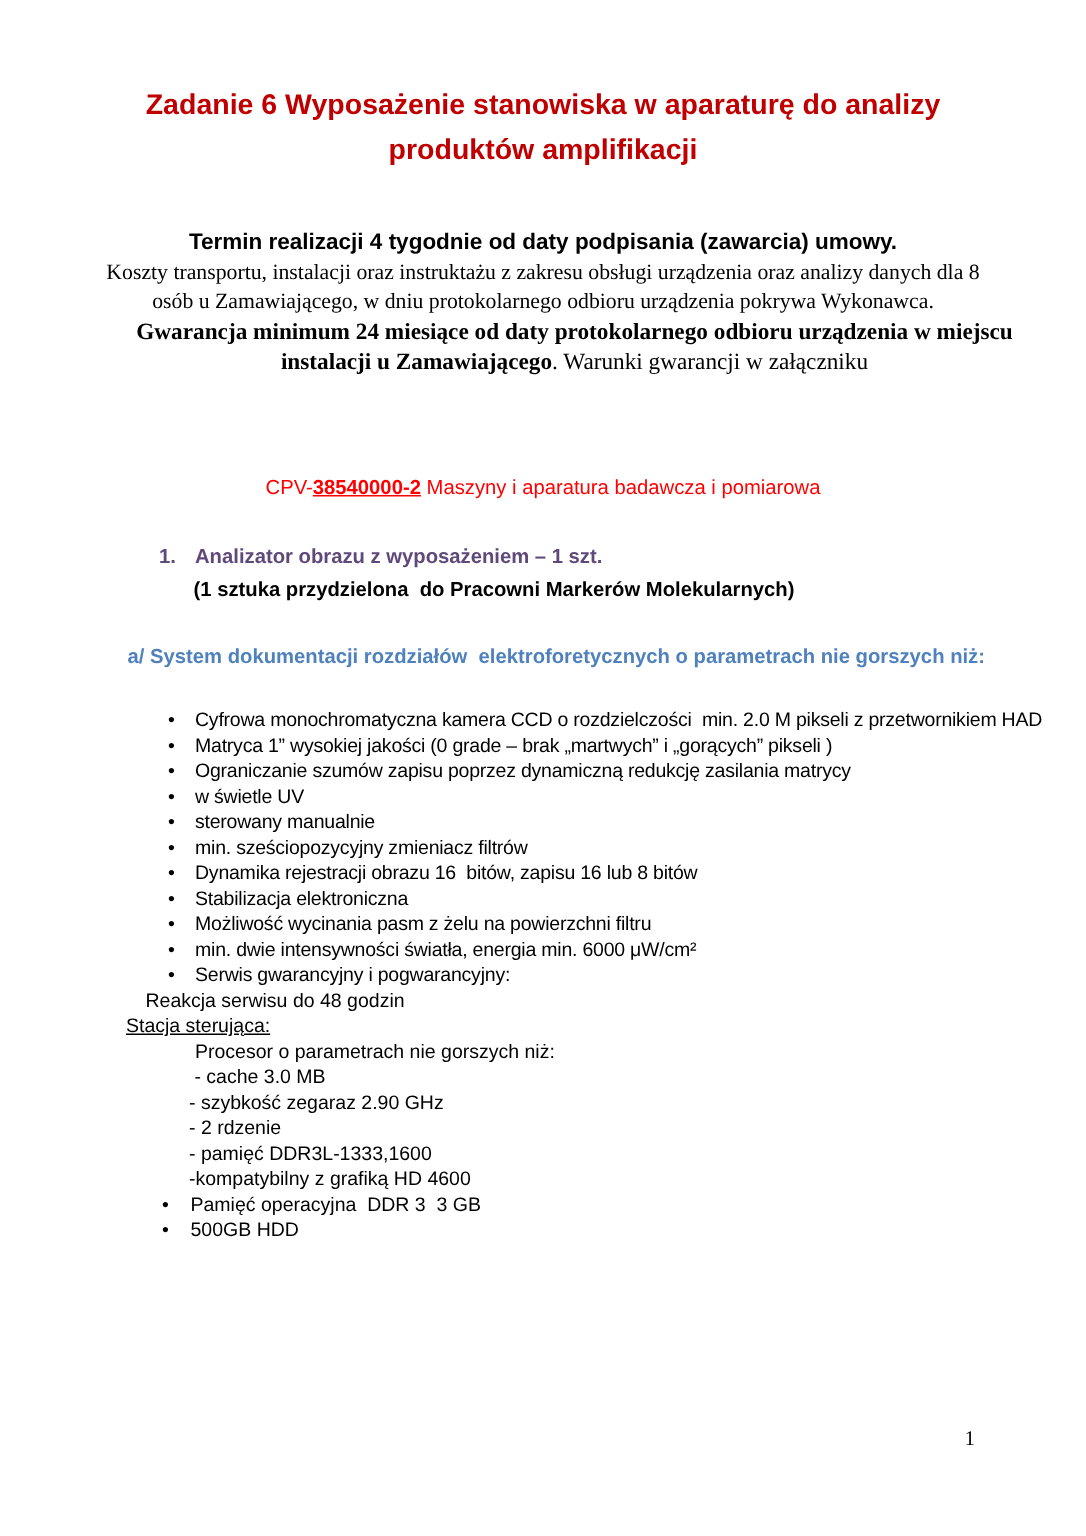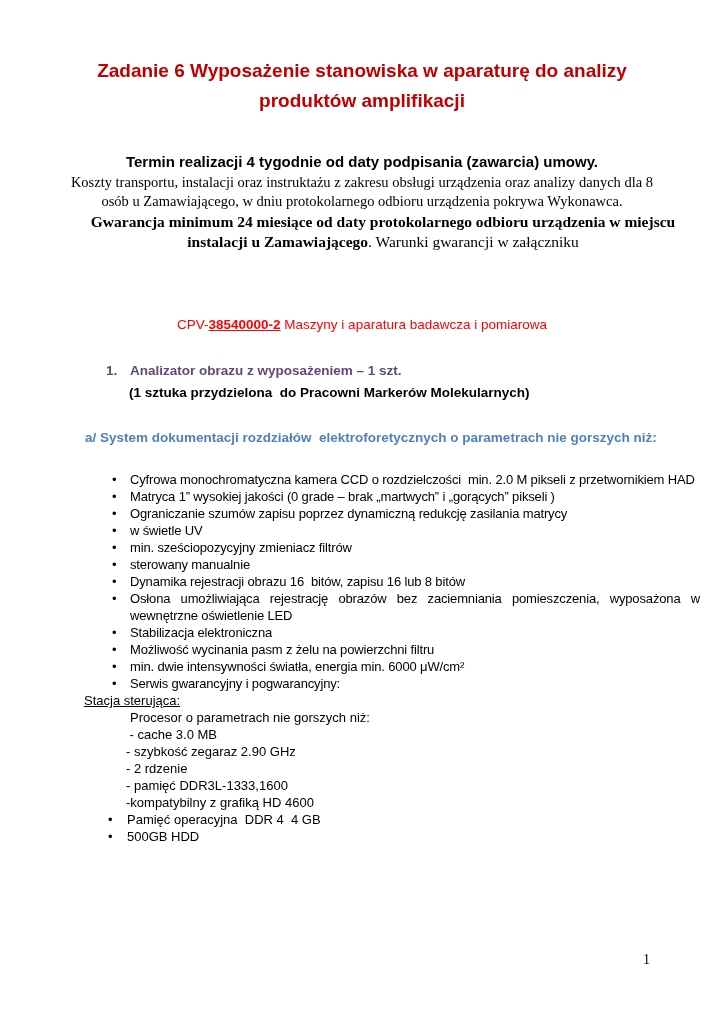--- a/index.html
+++ b/index.html
@@ -84,59 +84,56 @@
       <li>
         <div class="bl">Matryca 1” wysokiej jakości (0 grade – brak „martwych” i „gorących” pikseli )</div>
       </li>
       <li>
         <div class="bl">Ograniczanie szumów zapisu poprzez dynamiczną redukcję zasilania matrycy</div>
       </li>
       <li>
         <div class="bl">w świetle UV</div>
       </li>
       <li>
+        <div class="bl">sterowany manualnie</div>
+      </li>
+      <li>
         <div class="bl">min. sześciopozycyjny zmieniacz filtrów</div>
       </li>
       <li>
-        <div class="bl">sterowany manualnie</div>
-      </li>
-      <li>
         <div class="bl">Dynamika rejestracji obrazu 16  bitów, zapisu 16 lub 8 bitów</div>
-      </li>
-      <li>
-        <div class="bl j">Osłona umożliwiająca rejestrację obrazów bez zaciemniania pomieszczenia, wyposażona w</div>
-        <div class="bl">wewnętrzne oświetlenie LED</div>
       </li>
       <li>
         <div class="bl">Stabilizacja elektroniczna</div>
       </li>
       <li>
         <div class="bl">Możliwość wycinania pasm z żelu na powierzchni filtru</div>
       </li>
       <li>
         <div class="bl">min. dwie intensywności światła, energia min. 6000 μW/cm²</div>
       </li>
       <li>
         <div class="bl">Serwis gwarancyjny i pogwarancyjny:</div>
       </li>
     </ul>
 
+  <div class="reakcja">Reakcja serwisu do 48 godzin</div>
 
   <div class="stacja">Stacja sterująca:</div>
 
   <div class="proc-title">Procesor o parametrach nie gorszych niż:</div>
 
   <div>
       <div class="spec"> - cache 3.0 MB</div>
       <div class="spec">- szybkość zegaraz 2.90 GHz</div>
       <div class="spec">- 2 rdzenie</div>
       <div class="spec">- pamięć DDR3L-1333,1600</div>
       <div class="spec">-kompatybilny z grafiką HD 4600</div>
     </div>
 
   <ul class="station">
-      <li>Pamięć operacyjna  DDR 4  4 GB</li>
+      <li>Pamięć operacyjna  DDR 3  3 GB</li>
       <li>500GB HDD</li>
     </ul>
 
   <div class="pageno">1</div>
 
 </div>
 
 </body></html>

